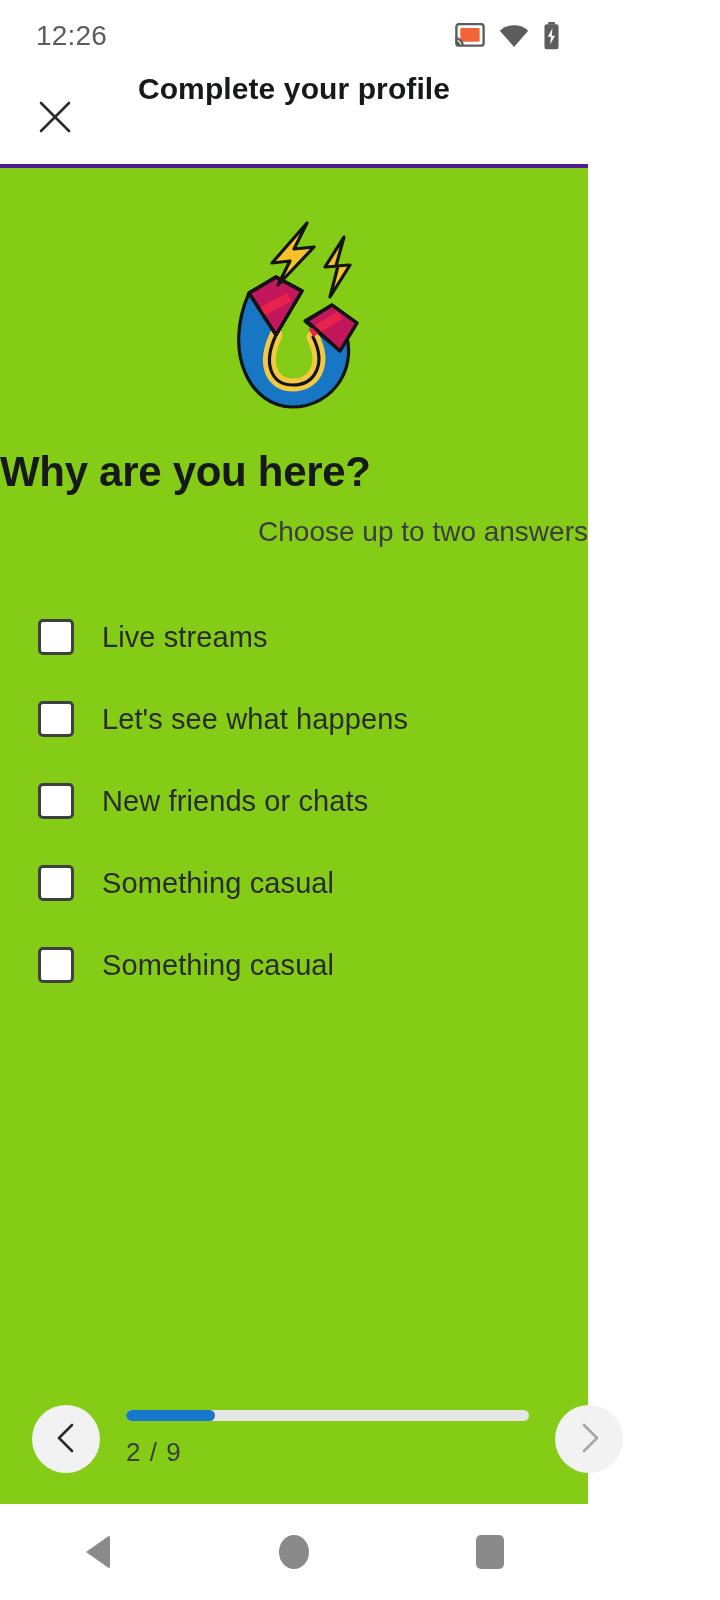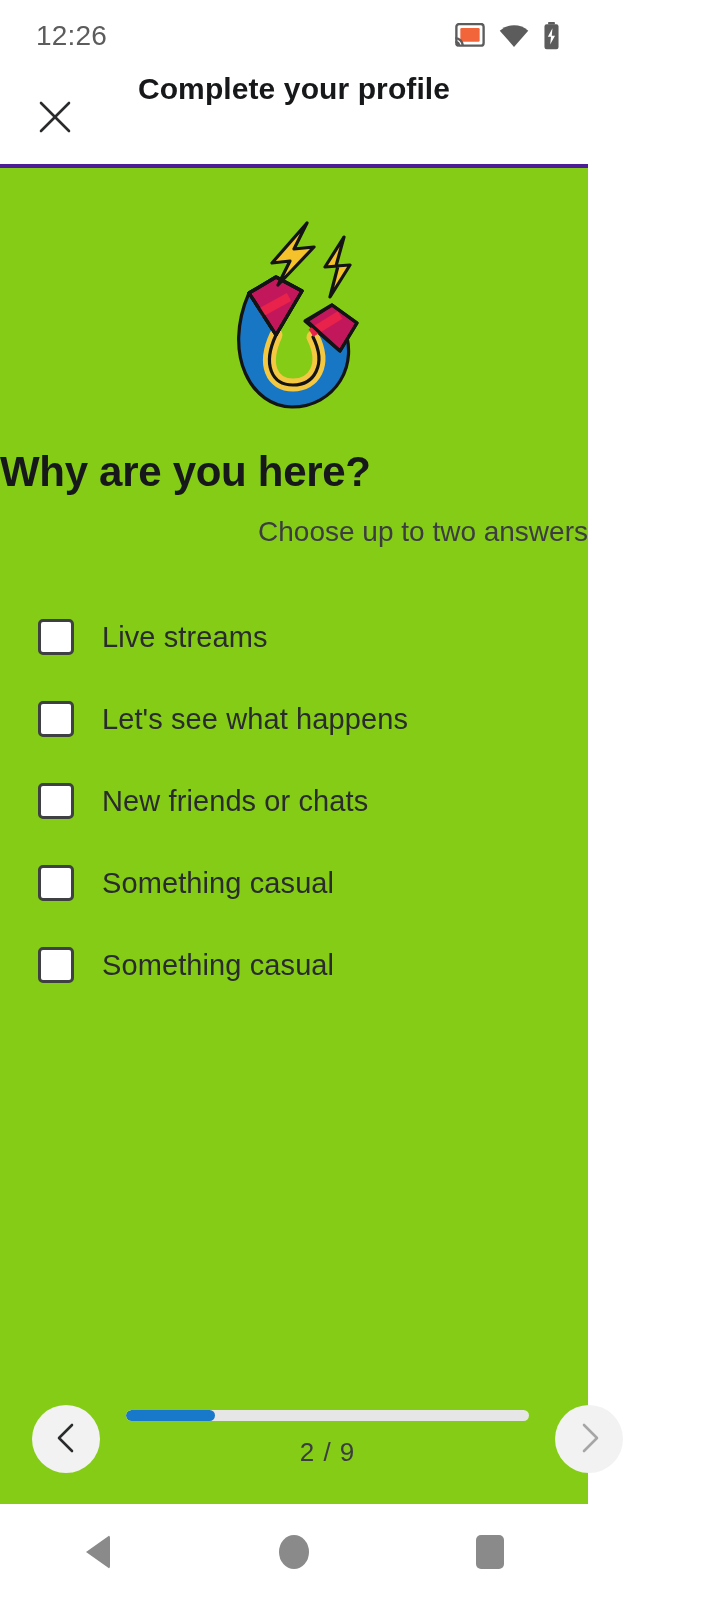--- a/index.html
+++ b/index.html
@@ -161,21 +161,20 @@
     align-items: center;
     justify-content: center;
     cursor: pointer;
     flex: 0 0 68px;
   }
 
   .progress-wrap {
     flex: 1 1 auto;
     display: flex;
     flex-direction: column;
-    align-items: center;
     padding: 0 26px;
   }
 
   .progress-track {
     width: 403px;
     height: 11px;
     background: #e6e6e6;
     border-radius: 6px;
     overflow: hidden;
     position: relative;

